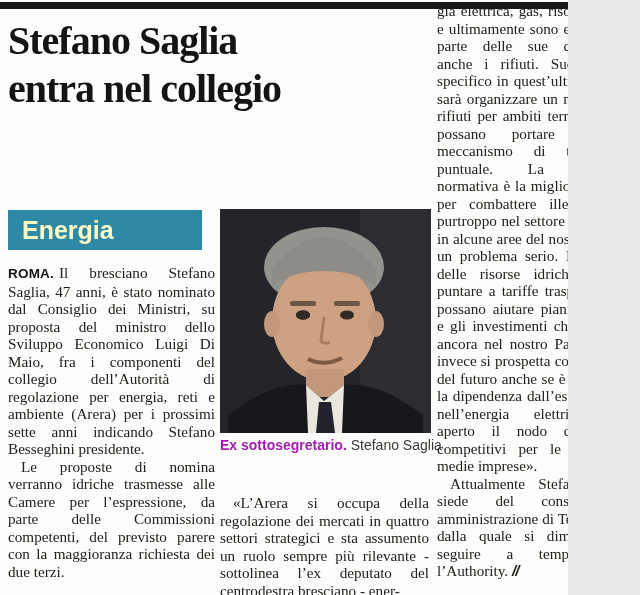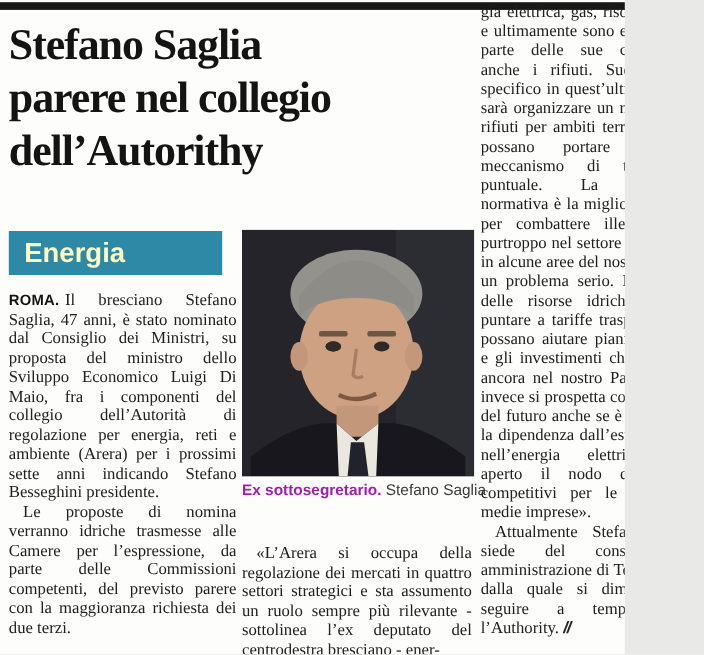--- a/index.html
+++ b/index.html
@@ -101,22 +101,21 @@
 </style>
 </head>
 <body>
 
 <div class="page">
 
   <div class="top-rule"></div>
 
   <h1 class="headline">
     <span class="hl">Stefano Saglia</span>
-    <span class="hl">parere nel collegio</span>
-    <span class="hl">dell’Autorithy</span>
+    <span class="hl">entra nel collegio</span>
   </h1>
 
   <div class="kicker">
     <span>Energia</span>
   </div>
 
   <div class="col1">
     <p class="body-p"><span class="dateline">ROMA.</span><span>Il bresciano Stefano Saglia, 47 anni, è stato nominato dal Consiglio dei Ministri, su proposta del ministro dello Sviluppo Economico Luigi Di Maio, fra i componenti del collegio dell’Autorità di regolazione per energia, reti e ambiente (Arera) per i prossimi sette anni indicando Stefano Besseghini presidente.</span></p>
     <p class="body-p indent">Le proposte di nomina verranno idriche trasmesse alle Camere per l’espressione, da parte delle Commissioni competenti, del previsto parere con la maggioranza richiesta dei due terzi.</p>
   </div>

